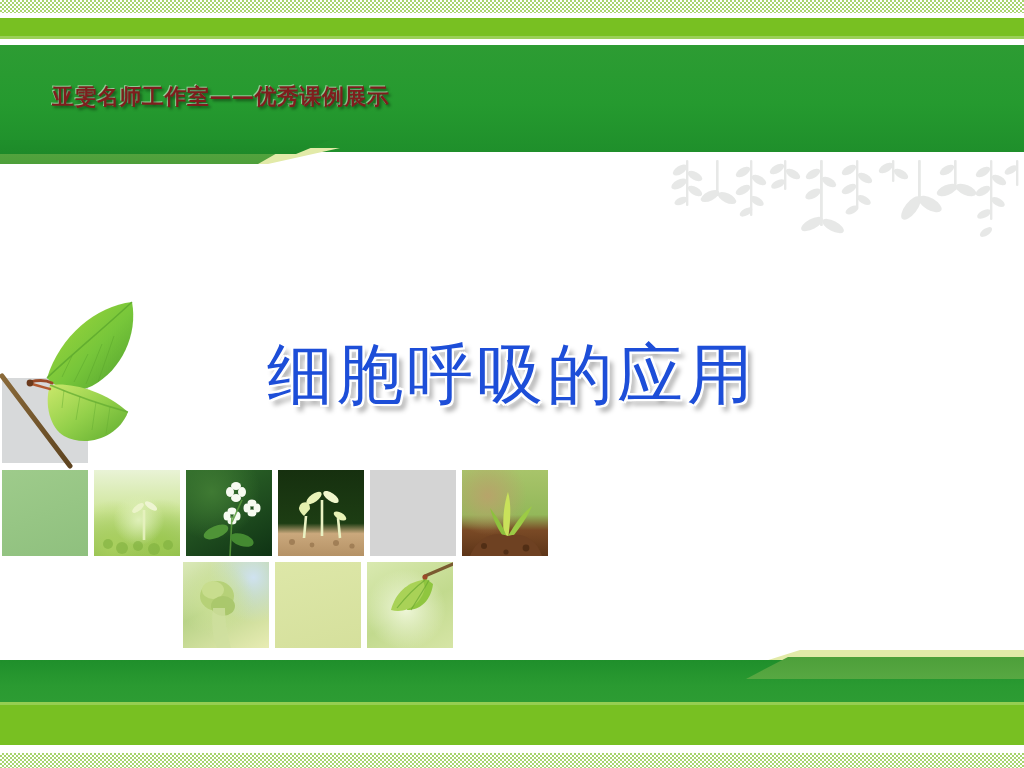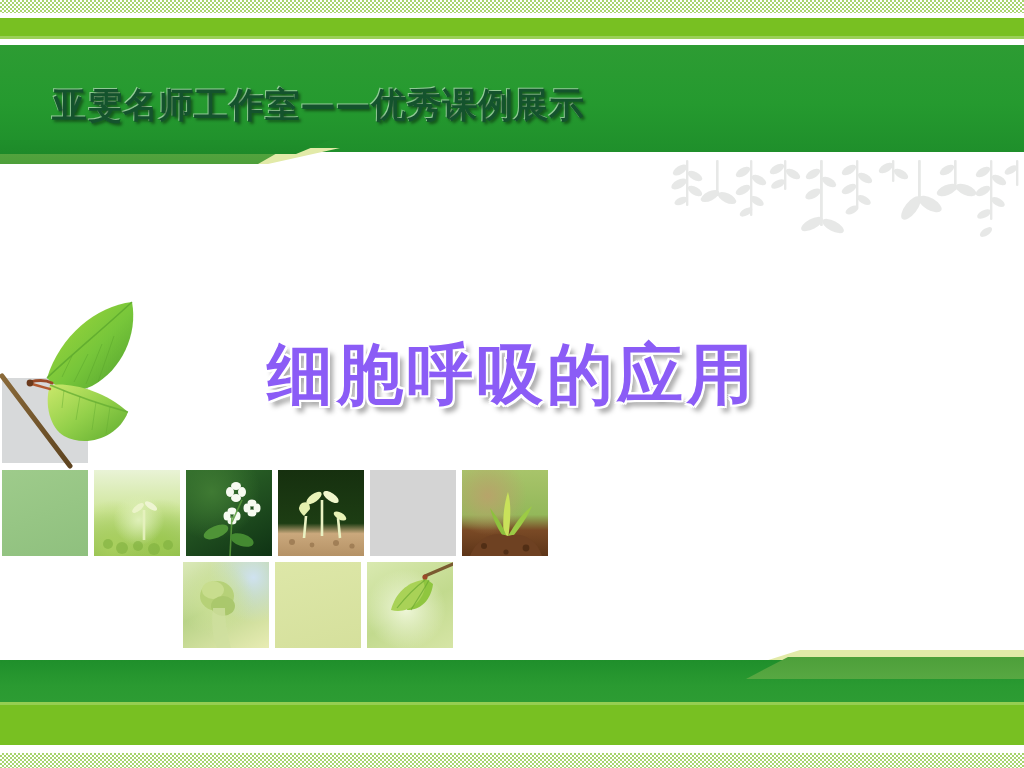--- a/index.html
+++ b/index.html
@@ -72,33 +72,33 @@
     background:linear-gradient(180deg,#4d9f3a 0%,#58a842 100%);
     -webkit-clip-path:polygon(48px 0,290px 0,290px 100%,6px 100%);
     clip-path:polygon(48px 0,290px 0,290px 100%,6px 100%);
   }
   #band-bot-light{position:absolute;left:0;top:702px;width:1024px;height:43px;background:#78c022;}
   #band-bot-light::before{content:"";position:absolute;left:0;top:0;width:100%;height:3px;background:rgba(255,255,255,.22);}
 
   
   #header-title{
     position:absolute;left:52px;top:82px;
-    font-size:35px;font-weight:bold;color:#14532d;letter-spacing:.5px;
+    font-size:22px;font-weight:bold;color:#7f1d1d;letter-spacing:.5px;
     text-shadow:2px 2px 3px rgba(0,0,0,.45),-1px -1px 0 rgba(255,255,255,.5);
     white-space:nowrap;
   }
 
   
   #vine-decor{position:absolute;left:668px;top:160px;width:356px;height:100px;opacity:.55;}
 
   
   #main-title{
     position:absolute;left:0;top:330px;width:1024px;
     text-align:center;
-    font-size:66px;font-weight:bold;color:#8b5cf6;
+    font-size:66px;font-weight:normal;color:#1d4ed8;
     letter-spacing:4px;
     text-shadow:
        2px 0 0 #fff,-2px 0 0 #fff,0 2px 0 #fff,0 -2px 0 #fff,
        2px 2px 0 #fff,-2px -2px 0 #fff,2px -2px 0 #fff,-2px 2px 0 #fff,
        5px 6px 5px rgba(0,0,0,.35);
   }
 
   
   #collage{position:absolute;left:0;top:290px;width:600px;height:360px;}
   .tile{position:absolute;width:86px;height:86px;background-size:cover;background-position:center;}

